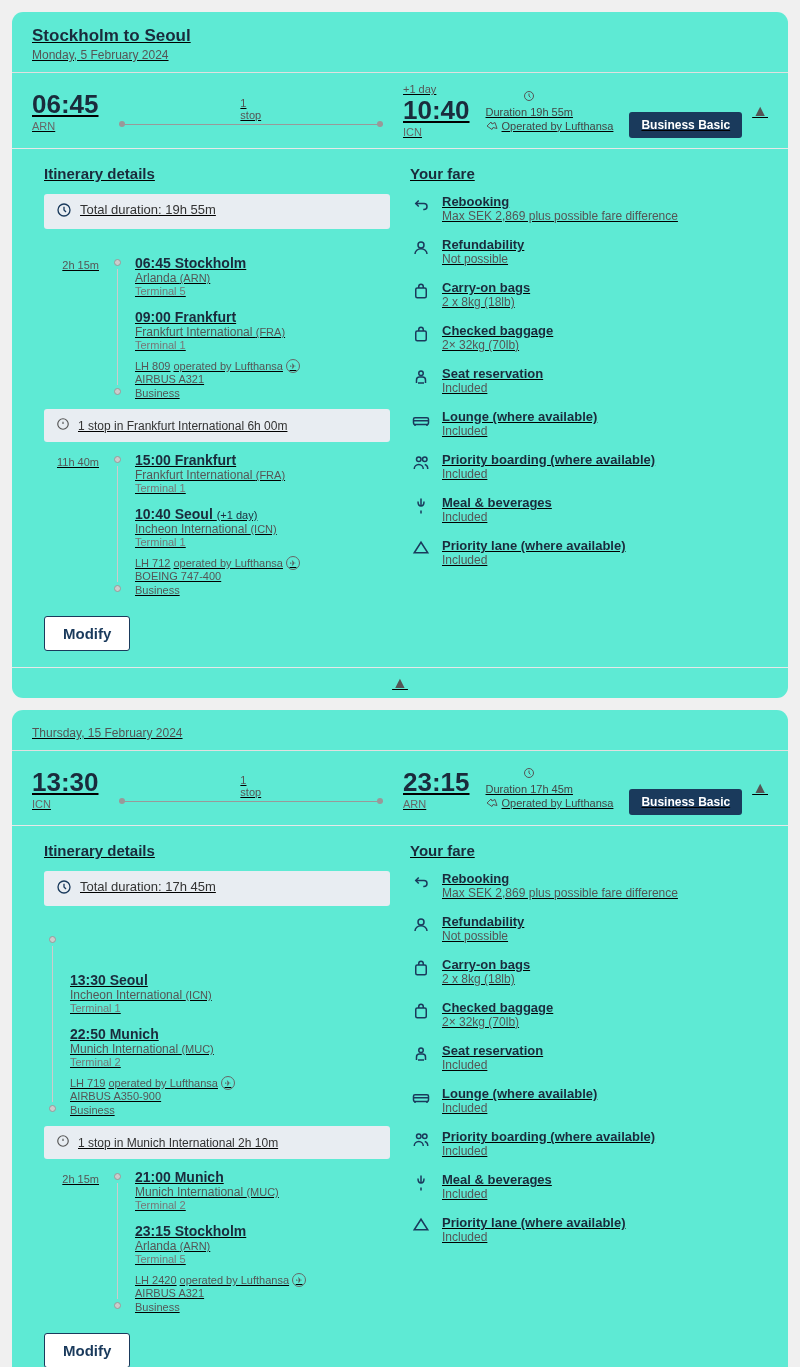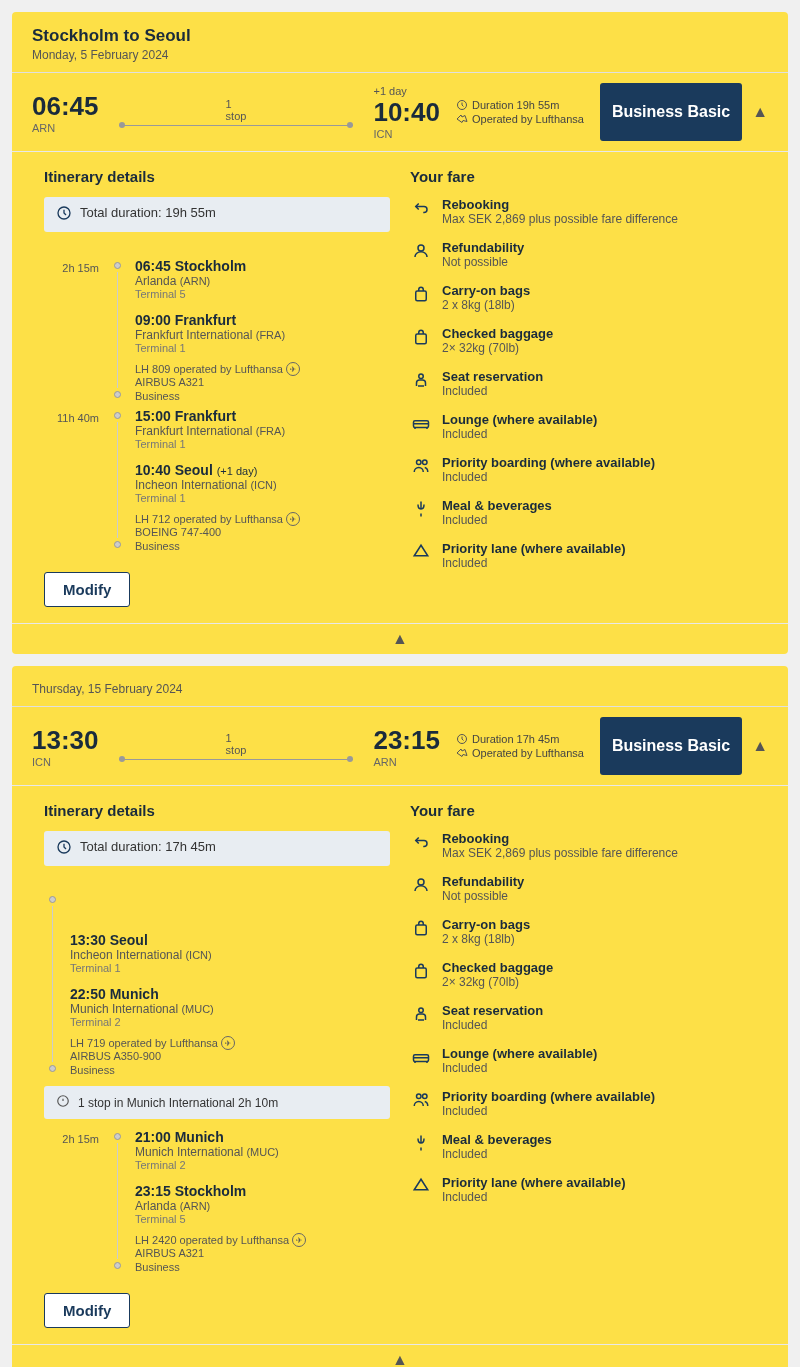--- a/index.html
+++ b/index.html
@@ -1,22 +1,23 @@
 <!DOCTYPE html>
 <html><head>
   <meta charset="utf-8">
   <style>
     * { box-sizing: border-box; margin: 0; padding: 0; }
     body { font-family: Arial, sans-serif; background: #f0f0f0; width: 800px; }
 
     .flight-card {
-      background: #fde047;
+      background: #5eead4;
       margin: 12px;
-      border-radius: 4px;
+      border-radius: 11px;
       overflow: hidden;
+      text-decoration: underline;
     }
 
     .flight-header {
       padding: 14px 20px 10px;
       border-bottom: 1px solid #e0e0e0;
     }
     .flight-route-title {
       font-size: 17px;
       font-weight: bold;
       color: #1a2b3c;
@@ -82,36 +83,38 @@
       flex-direction: column;
       align-items: flex-start;
       margin-right: 16px;
       font-size: 11px;
       color: #444;
     }
     .duration-info .dur-row {
       display: flex;
       align-items: center;
       gap: 4px;
+      flex-direction: column;
     }
     .operated-row {
       display: flex;
       align-items: center;
       gap: 4px;
       margin-top: 2px;
     }
 
     .business-basic-badge {
       background: #1a3a5c;
       color: #fff;
-      font-size: 16px;
+      font-size: 12px;
       font-weight: bold;
-      padding: 20px 12px;
+      padding: 6px 12px;
       border-radius: 3px;
       white-space: nowrap;
+      margin-top: 28px;
     }
 
     .collapse-btn {
       background: none;
       border: none;
       cursor: pointer;
       font-size: 16px;
       color: #555;
       padding: 0 0 0 10px;
     }
@@ -402,20 +405,29 @@
                 <span>operated by Lufthansa</span>
                 <span class="lufthansa-icon">✈</span>
               </div>
               <div>AIRBUS A321</div>
               <div class="class-label">Business</div>
             </div>
           </div>
         </div>
 
         
+        <div class="stop-bar">
+          <span>
+            <svg width="14" height="14" viewBox="0 0 24 24" fill="none" stroke="#555" stroke-width="2">
+                <circle cx="12" cy="12" r="9"></circle>
+                <path d="M12 8v4M12 16h.01"></path>
+              </svg>
+          </span>
+          <span>1 stop in Frankfurt International 6h 00m</span>
+        </div>
 
         
         <div class="leg">
           <div class="leg-duration-col">11h 40m</div>
           <div class="leg-timeline">
             <div class="leg-dot"></div>
             <div class="leg-line"></div>
             <div class="leg-dot-bottom"></div>
           </div>
           <div class="leg-info">

